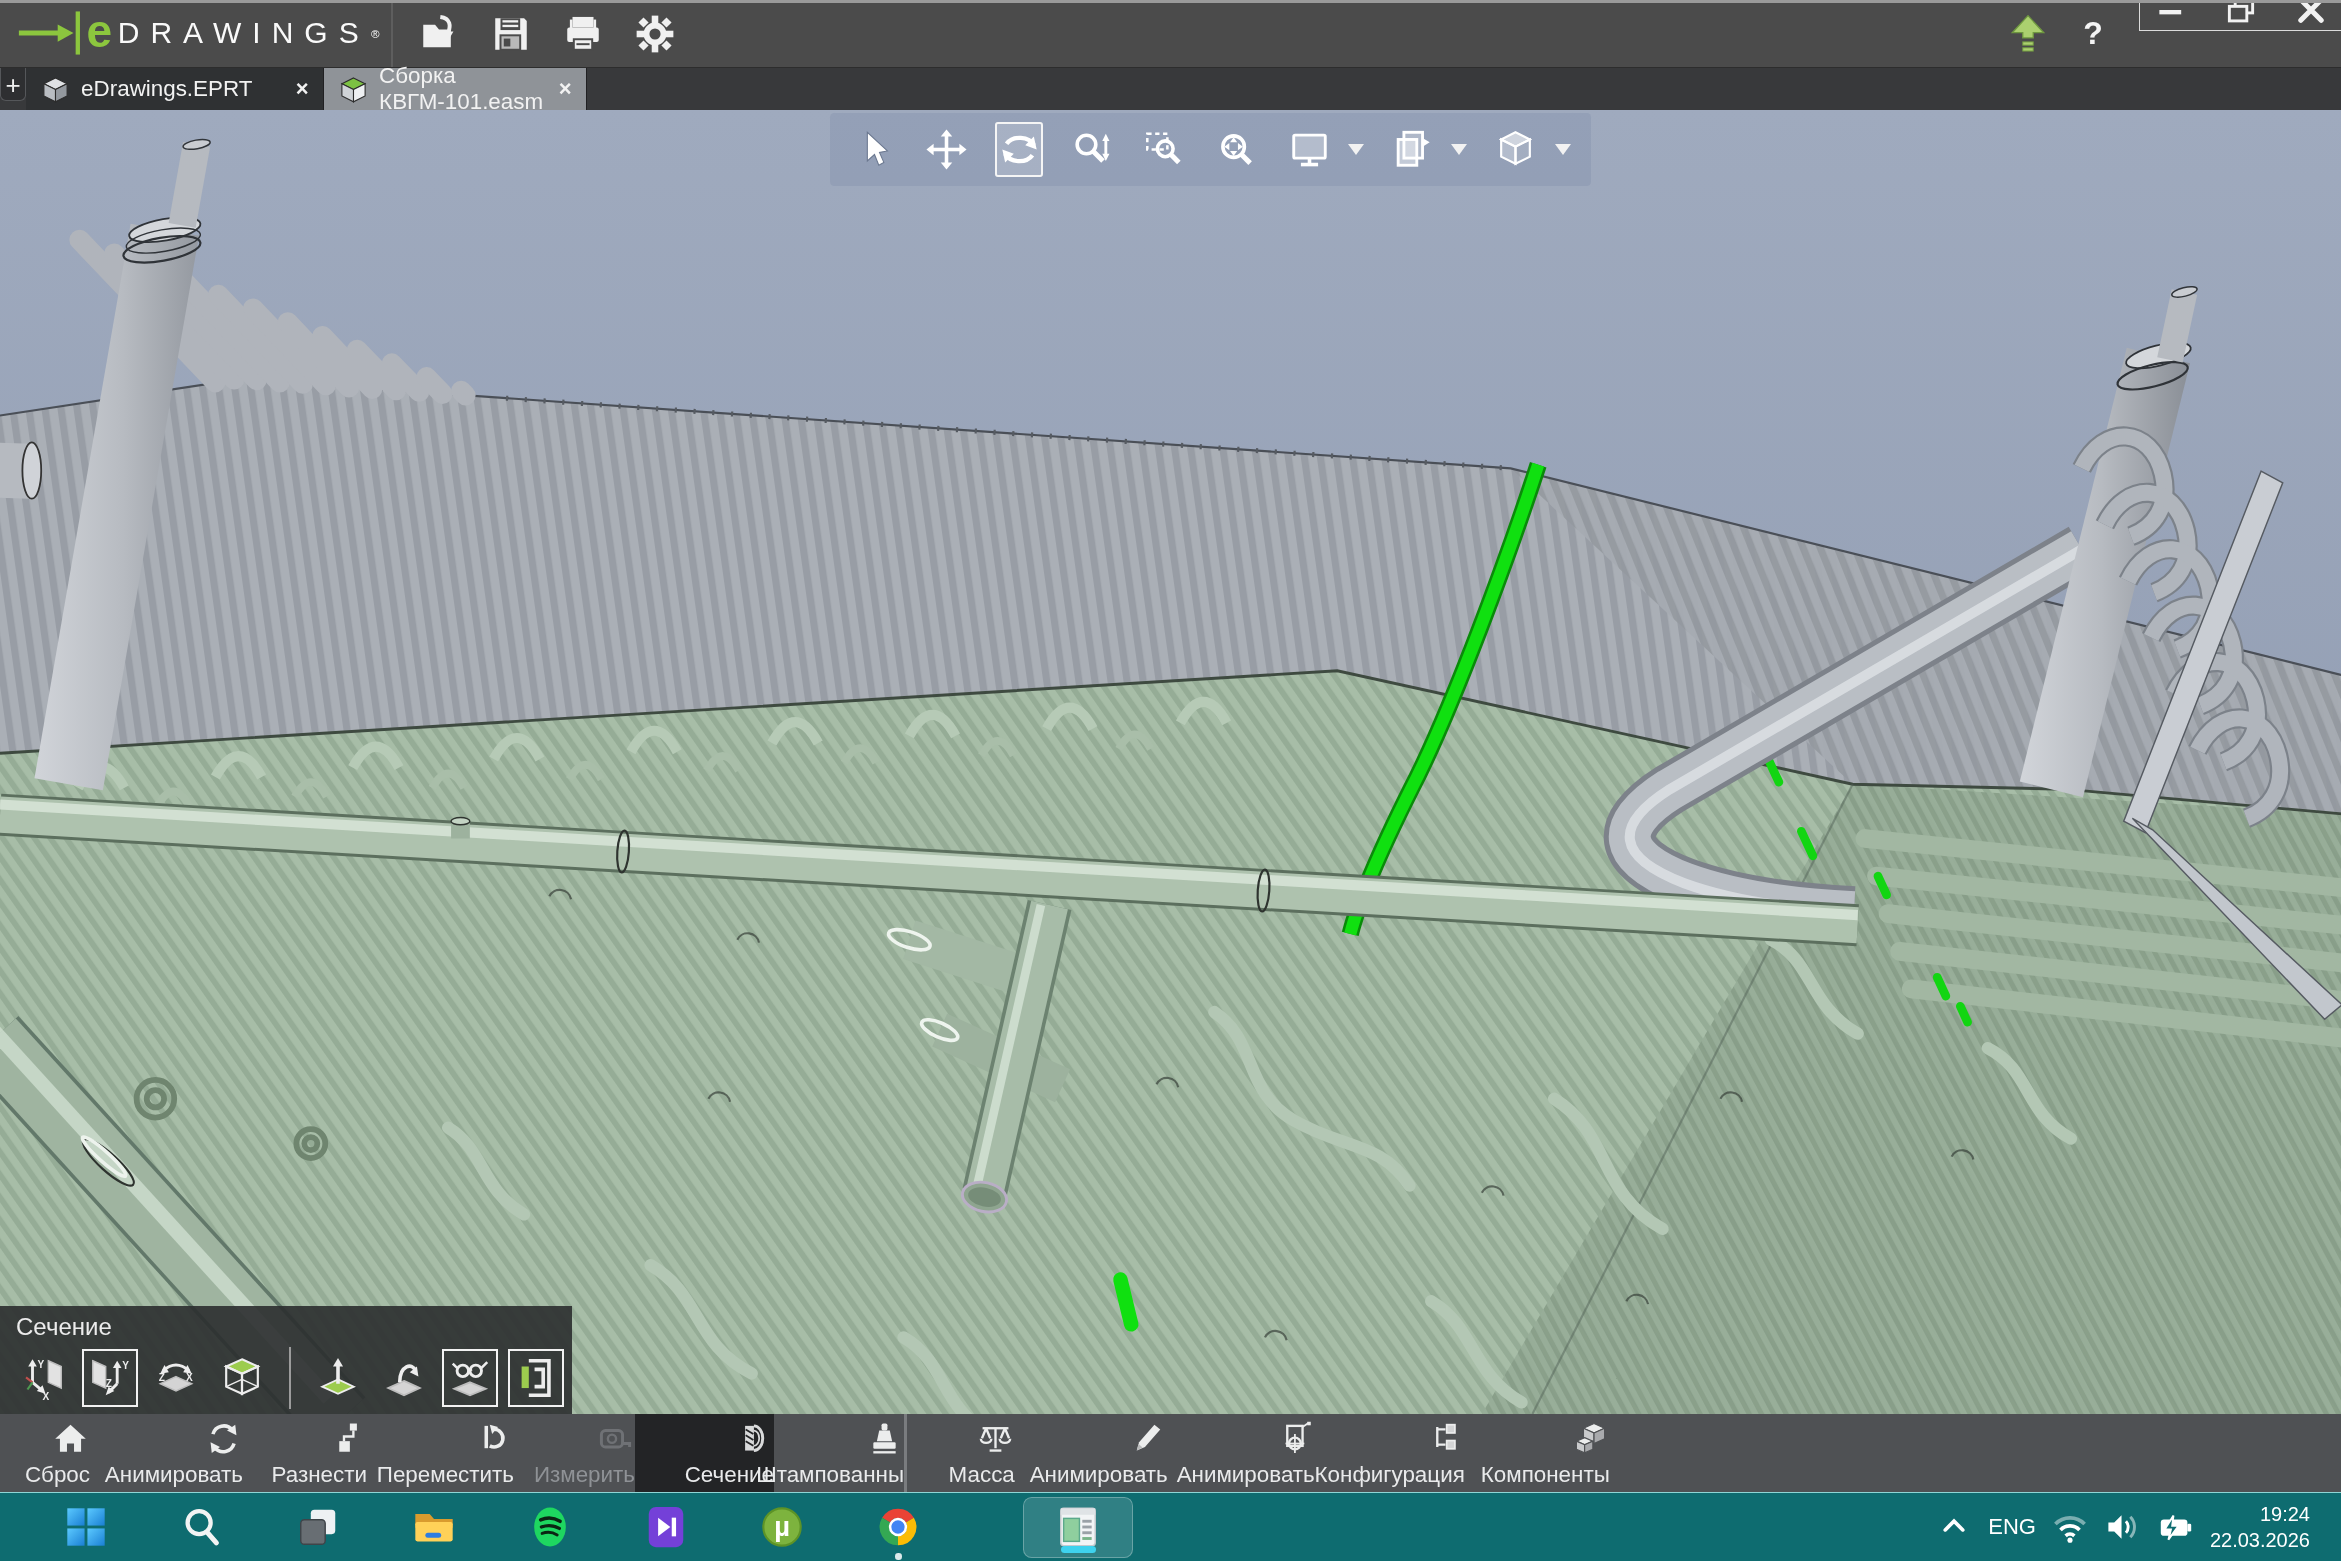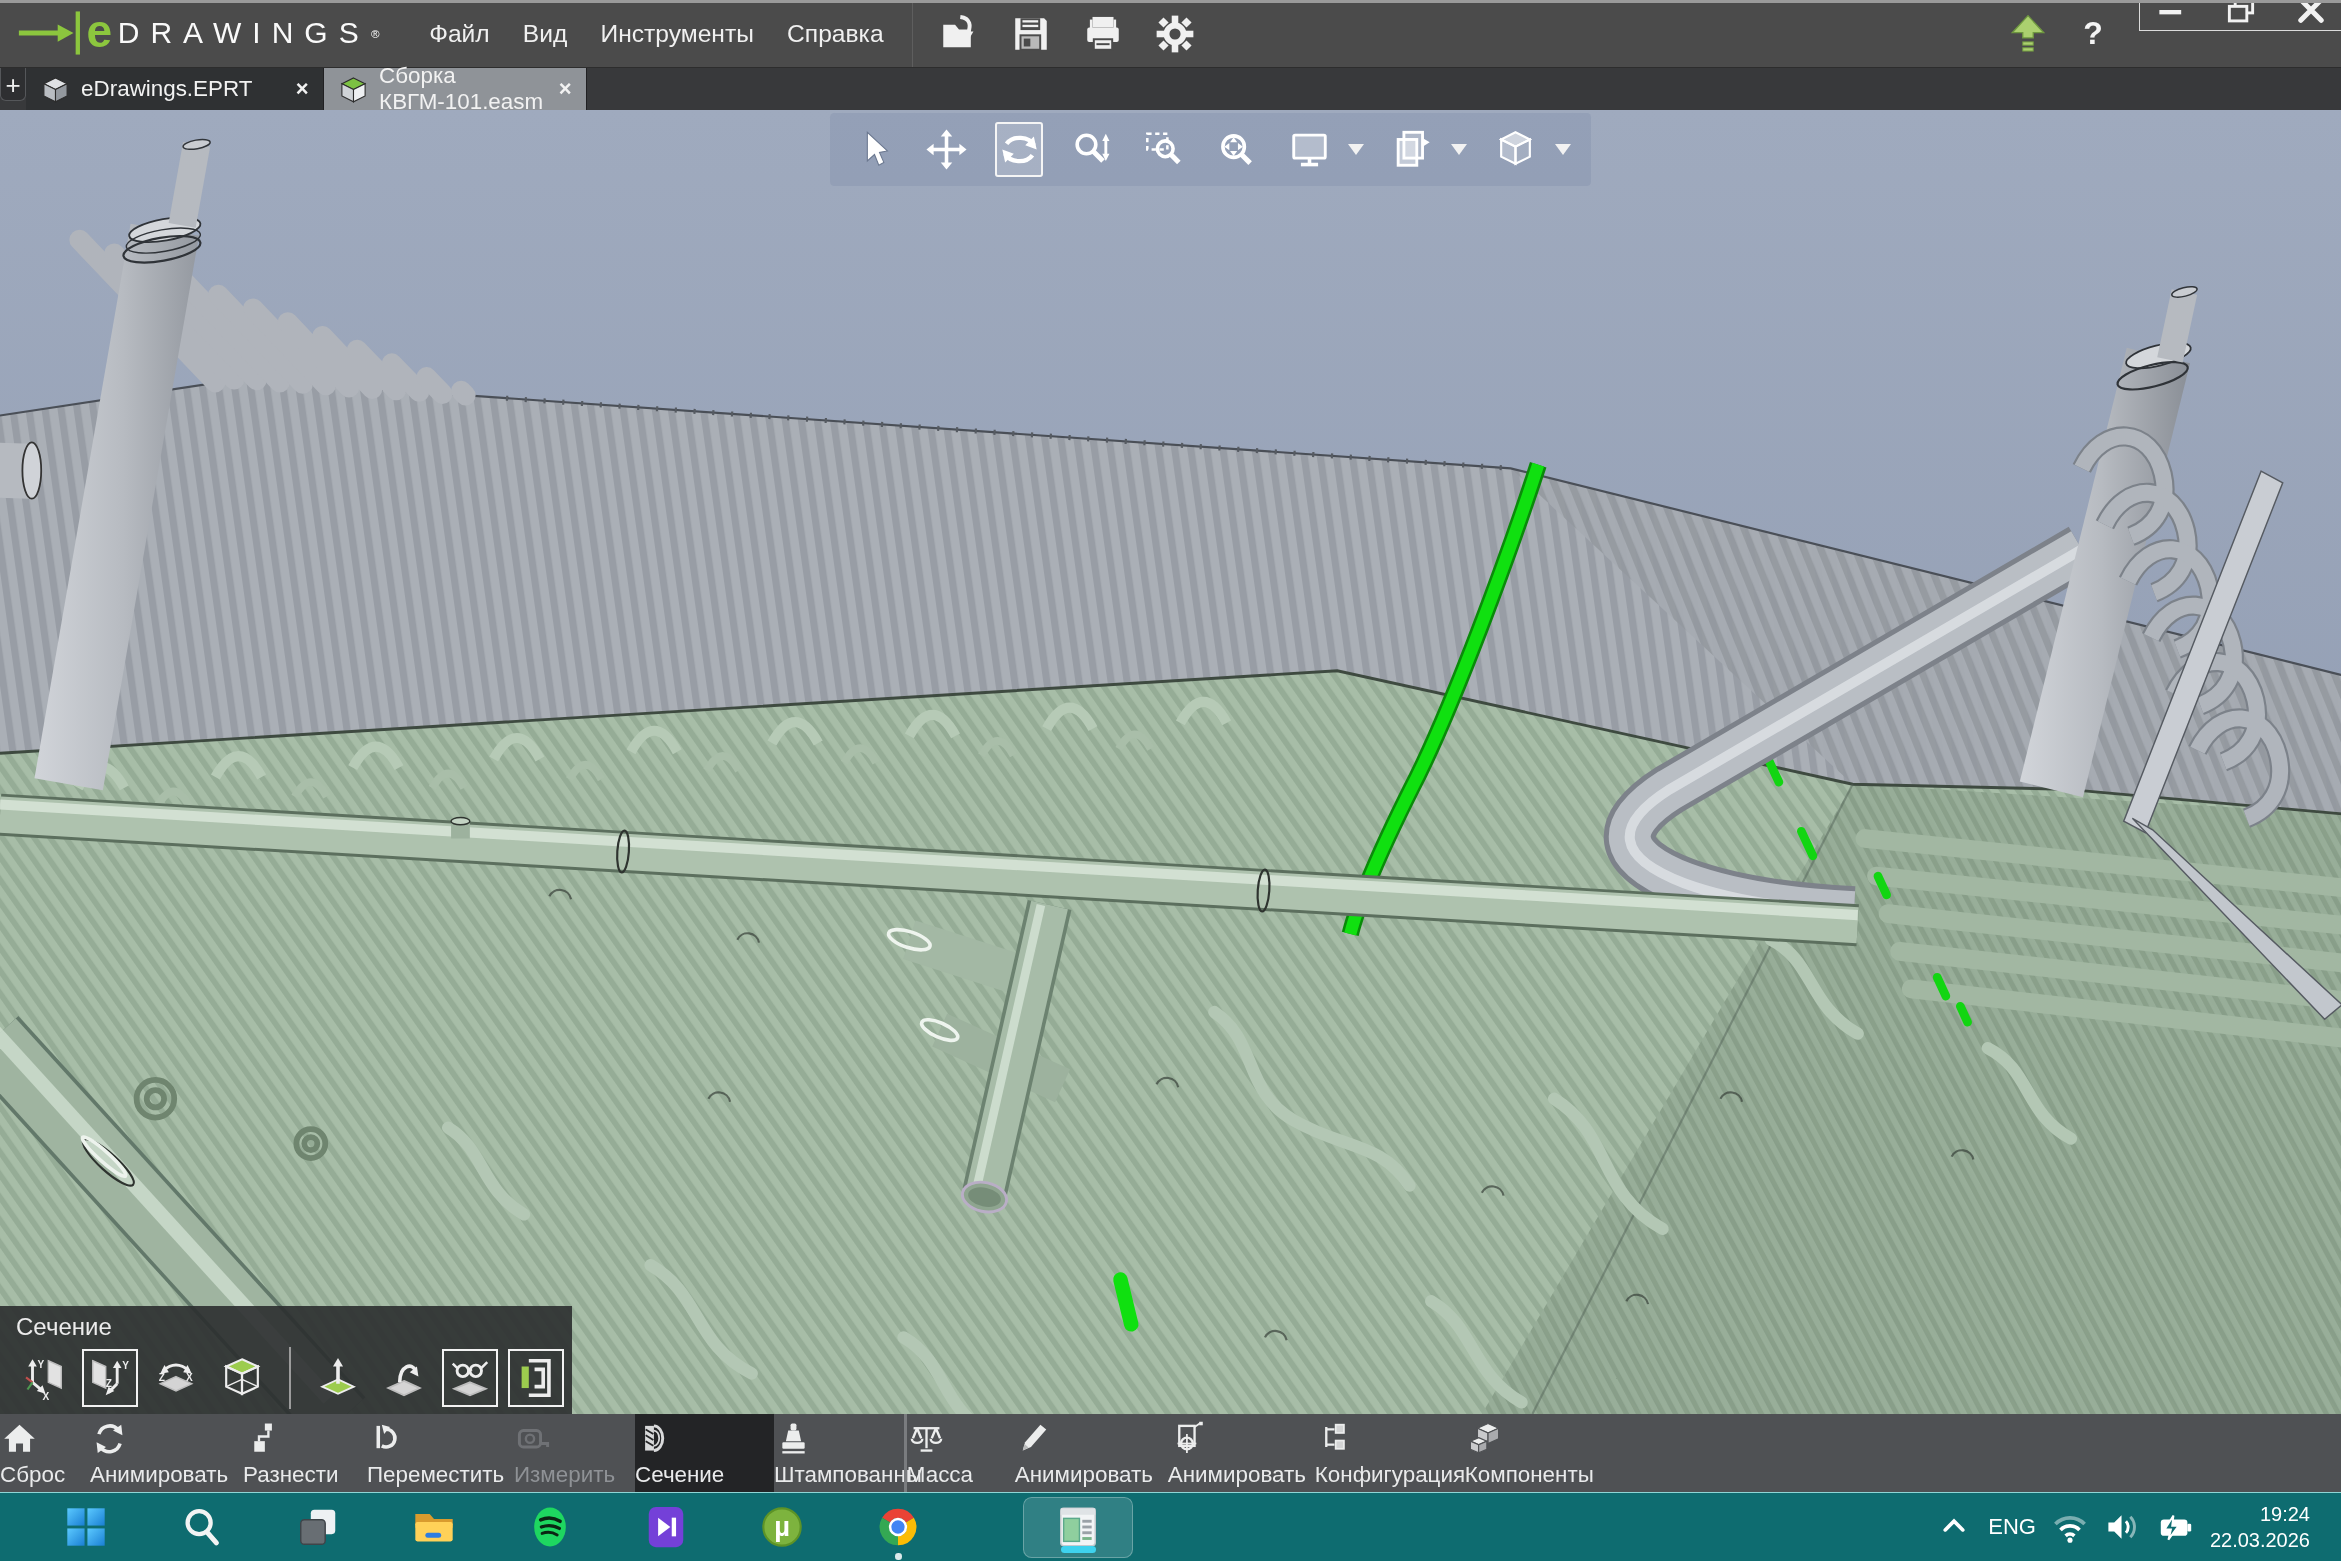--- a/index.html
+++ b/index.html
@@ -50,21 +50,21 @@
   .spanel { position:absolute; left:0; bottom:0; width:572px; height:108px; background:rgba(43,45,47,.9); padding:7.2px 0 0 16px; }
   .spanel-title { color:#ececec; font-size:24px; margin-bottom:5.8px; }
   .sp-row { display:flex; align-items:center; gap:10px; }
   .sp-btn { width:56px; height:58px; display:flex; align-items:center; justify-content:center; }
   .sp-btn svg { width:46px; height:46px; }
   .sp-btn.sel { border:2.2px solid #f2f2f2; }
   .sp-sep { width:2.2px; height:62px; background:#9c9c9c; margin:0 8.7px; }
 
   
   .bottombar { position:absolute; top:1414px; left:0; width:2342px; height:80px; background:#4f5154; border-bottom:2.9px solid #8fd6d6; display:flex; align-items:stretch; color:#e9eaeb; z-index:20; }
-  .bbtn { display:flex; flex-direction:column; align-items:flex-start; justify-content:flex-end; padding:5.8px 0 4.3px; gap:4.3px; }
+  .bbtn { display:flex; flex-direction:column; align-items:flex-end; justify-content:flex-end; padding:5.8px 0 4.3px; gap:4.3px; }
   .bbtn svg { width:39px; height:39px; }
   .bbtn .lbl { font-size:22.4px; white-space:nowrap; }
   .bbtn.disabled { color:#8f9296; }
   .bbtn.disabled svg { opacity:.5; }
   .bbtn.active { background:#232426; }
   .bsep { width:1.4px; background:#7a7c7f; margin:0; }
   .bconfig { flex:1; display:flex; align-items:center; justify-content:center; font-size:24px; color:#e3e4e5; }
 
   
   .taskbar { position:absolute; top:1493px; left:0; width:2342px; height:68px; background:#0E6C70; display:flex; align-items:center; padding-left:62px; z-index:20; }
@@ -88,26 +88,20 @@
   <div class="titlebar">
     <div class="logo">
       <svg class="logo-arrow" viewBox="0 0 96 64">
         <line x1="4" y1="32" x2="60" y2="32" stroke="#8CC63E" stroke-width="7"></line>
         <polygon points="58,20 80,32 58,44" fill="#8CC63E"></polygon>
         <line x1="86" y1="2" x2="86" y2="62" stroke="#8CC63E" stroke-width="6"></line>
       </svg>
       <span class="logo-e">e</span>
       <span class="logo-rest">DRAWINGS</span>
       <span class="logo-reg">®</span>
-    </div>
-    <div class="menus">
-      <span class="menu-item">Файл</span>
-      <span class="menu-item">Вид</span>
-      <span class="menu-item">Инструменты</span>
-      <span class="menu-item">Справка</span>
     </div>
     <div class="tb-sep"></div>
     <div class="tb-icons">
       <div class="tb-btn">
         <svg viewBox="0 0 64 64">
           <path d="M8 52 L8 18 L26 18 L32 25 L50 25 L50 52 Z" fill="#f0f0f0"></path>
           <path d="M34 6 C50 8 50 20 46 30" fill="none" stroke="#f0f0f0" stroke-width="6"></path>
           <polygon points="38,28 54,28 46,42" fill="#f0f0f0"></polygon>
         </svg>
       </div>

